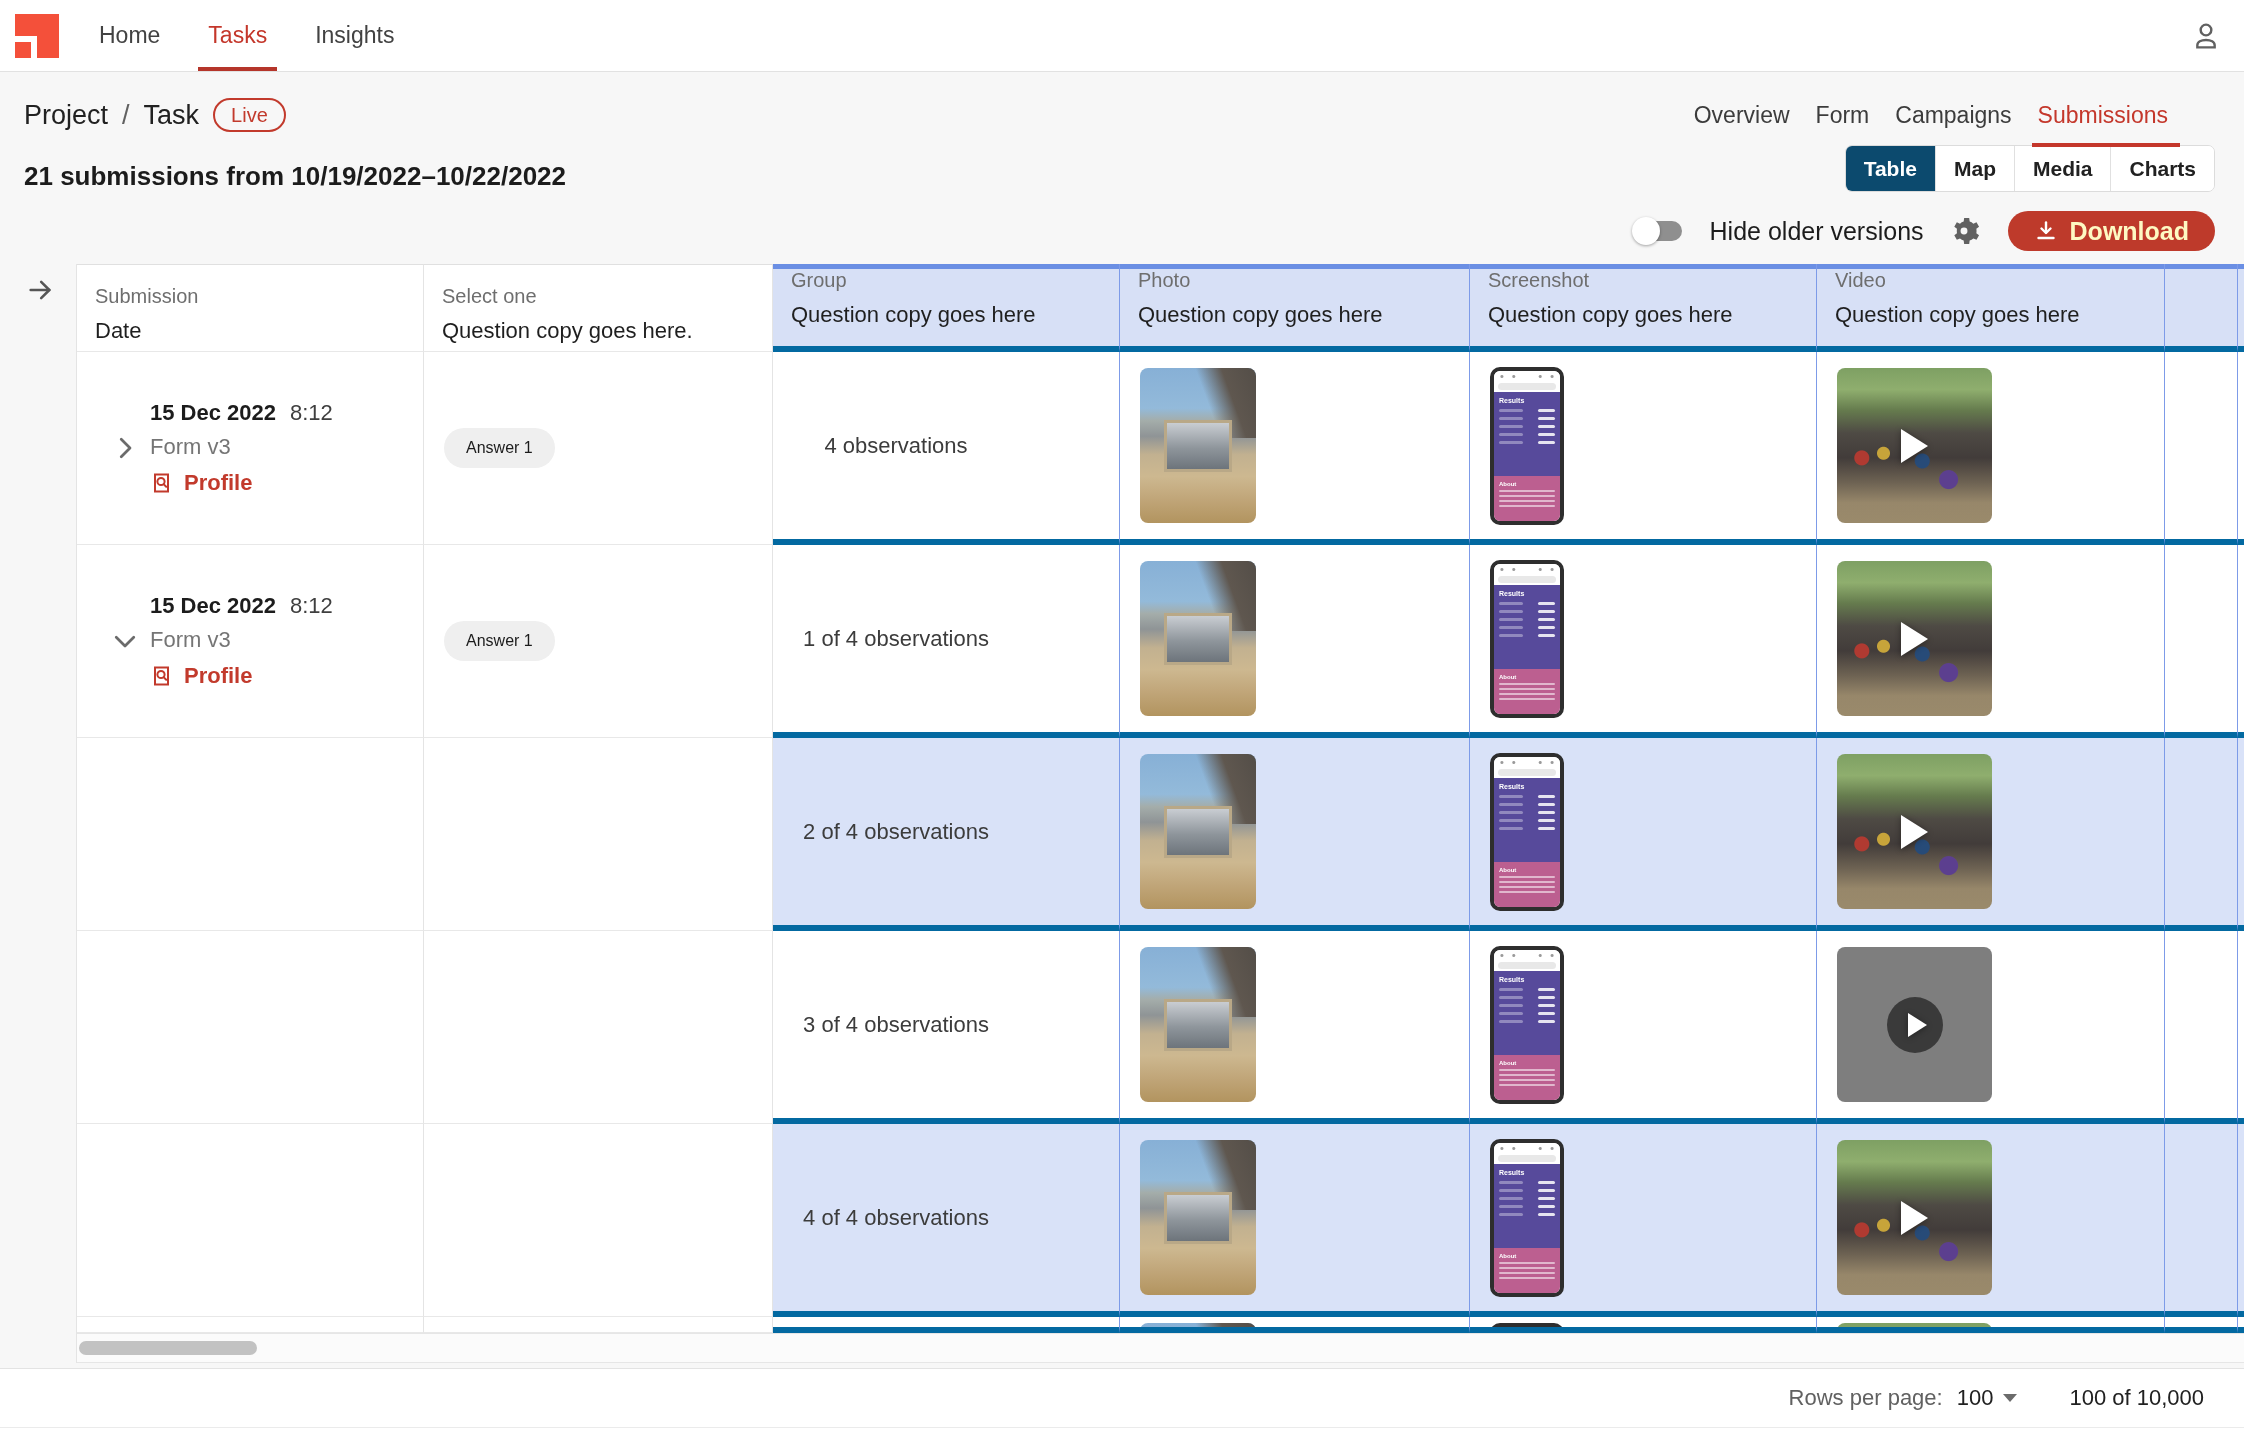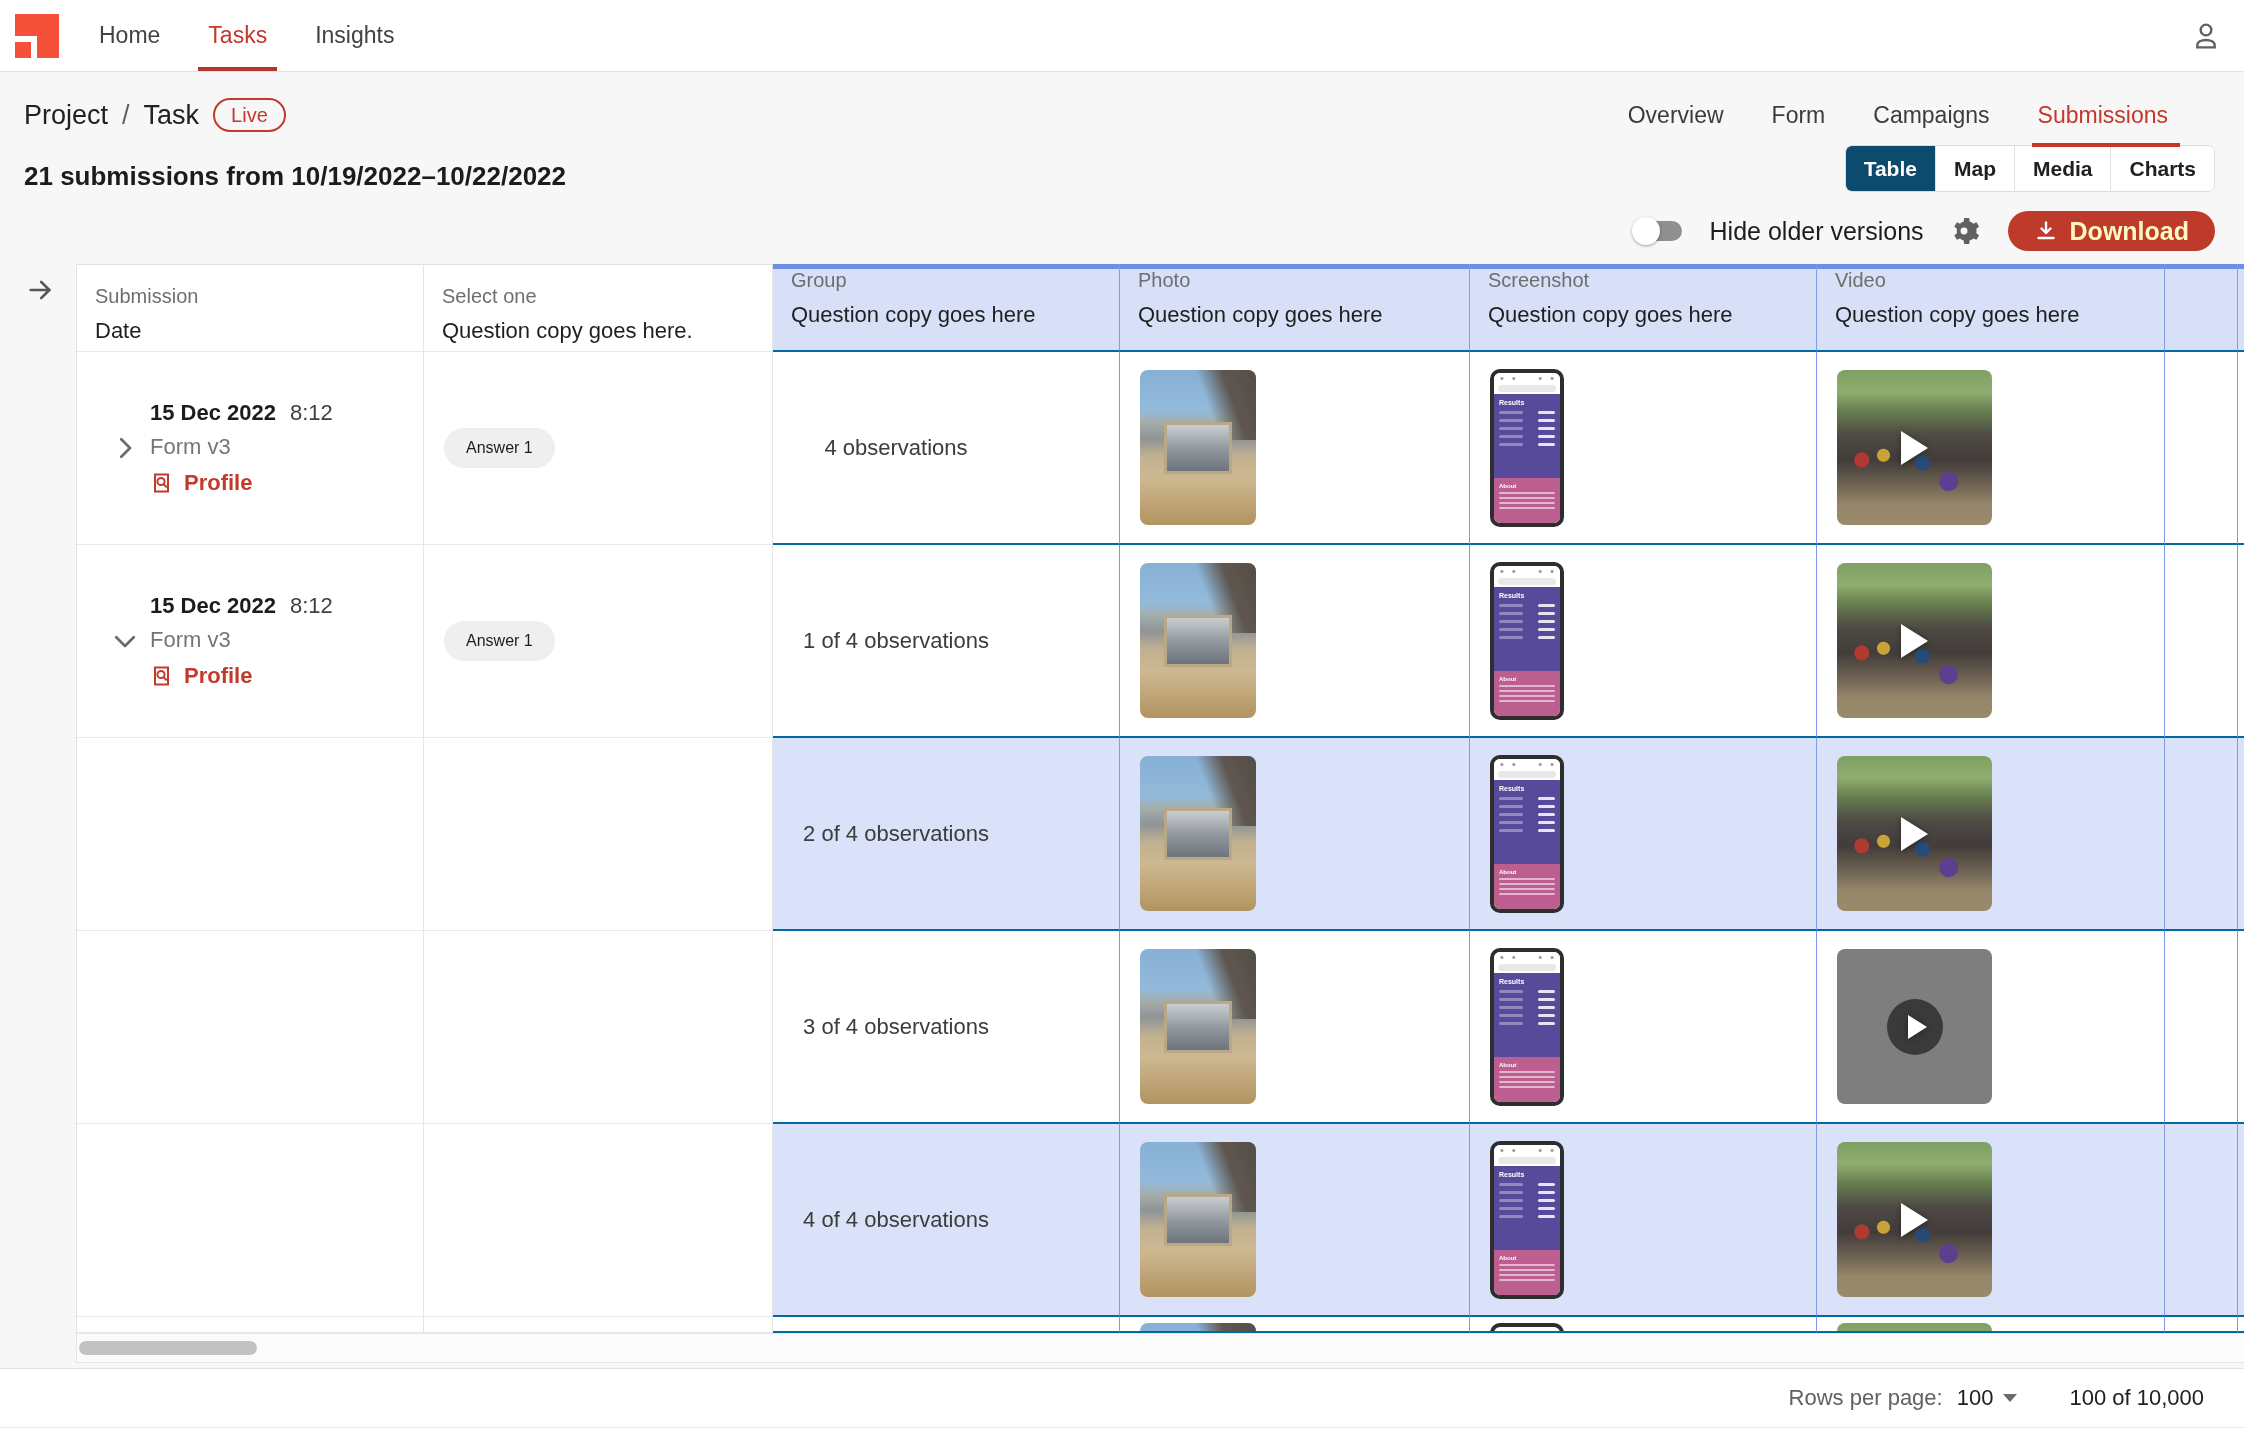--- a/index.html
+++ b/index.html
@@ -21,21 +21,21 @@
 
   
   .content { height:1378px; background:#f7f7f7; position:relative; }
 
   .crumb-row { display:flex; justify-content:space-between; align-items:center;
                padding:22px 30px 0 24px; height:64px; }
   .breadcrumb { display:flex; align-items:center; gap:14px; font-size:27px; color:#212121; }
   .crumb-sep { color:#616161; }
   .live-pill { font-size:20px; color:#c23a2c; border:2px solid #c23a2c; border-radius:999px;
                padding:5px 16px; line-height:1; }
-  .page-tabs { display:flex; align-items:flex-start; gap:48px; margin-right:46px; }
+  .page-tabs { display:flex; align-items:flex-start; gap:26px; margin-right:46px; }
   .page-tab { font-size:23px; color:#3c3c3c; position:relative; cursor:pointer; }
   .page-tab.active { color:#c4372b; }
   .page-tab.active::after { content:""; position:absolute; left:-6px; right:-12px;
                top:calc(100% + 14px); height:4px; background:#c4372b; }
 
   .summary-row { display:flex; justify-content:space-between; align-items:flex-end;
                  padding:14px 29px 0 24px; height:56px; }
   .summary { font-size:26px; font-weight:bold; color:#1c1c1c; }
   .segmented { display:flex; height:47px; border-radius:7px; overflow:hidden;
                border:1px solid #dcdcdc; background:#fff; }
@@ -65,21 +65,21 @@
 
   .trow { display:grid; grid-template-columns:347px 349px 347px 350px 347px 348px 73px 1fr; }
   .trow.body { height:193px; }
   .trow.thead { height:88px; }
   .cell { position:relative; overflow:hidden; }
 
   
   .c1,.c2 { border-right:1px solid #e4e4e4; border-bottom:1px solid #e8e8e8; background:#fff; }
   .thead .c1,.thead .c2 { border-top:1px solid #e0e0e0; }
   
-  .c3,.c4,.c5,.c6,.c7,.c8 { border-right:1px solid #7d9be8; border-bottom:2px solid #0369a1; background:#fff; }
+  .c3,.c4,.c5,.c6,.c7,.c8 { border-right:1px solid #7d9be8; border-bottom:6px solid #0369a1; background:#fff; }
   .c8 { border-right:none; }
   .thead .c3,.thead .c4,.thead .c5,.thead .c6,.thead .c7,.thead .c8 { background:#d7e0f6; padding-top:5px; }
   .thead .bluecell::before { content:""; position:absolute; left:0; top:0; right:0; height:5px; background:#6b8fe4; }
   .trow.hl .c3,.trow.hl .c4,.trow.hl .c5,.trow.hl .c6,.trow.hl .c7,.trow.hl .c8 { background:#d9e2f8; }
 
   .hcell { padding:20px 0 0 18px; }
   .h-title { font-size:20px; color:#6e6e6e; margin-bottom:10px; }
   .h-sub { font-size:22px; color:#1f1f1f; }
 
   

